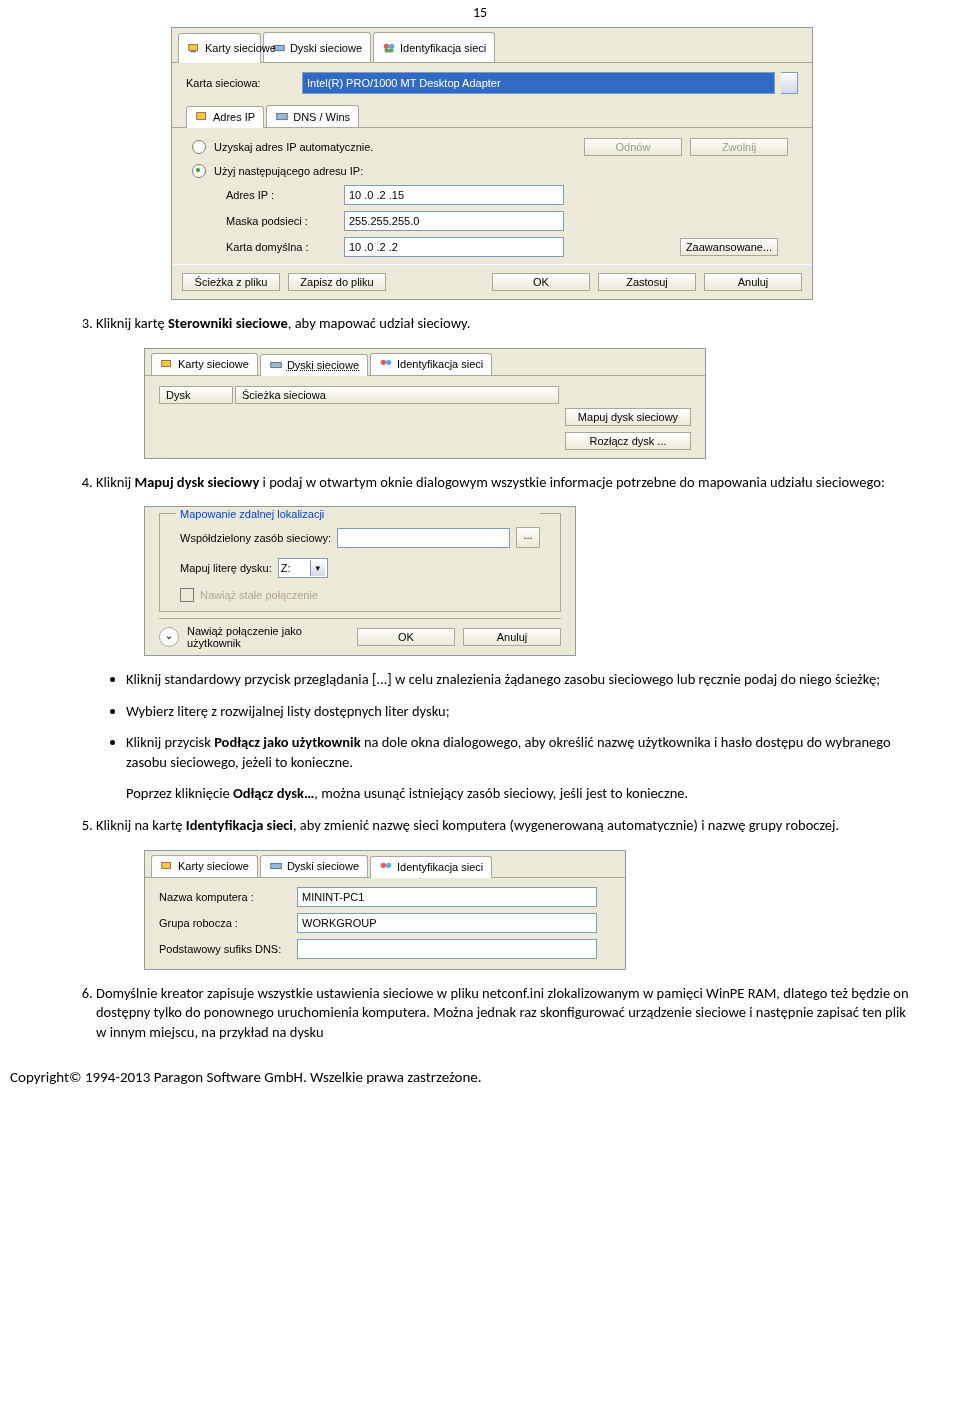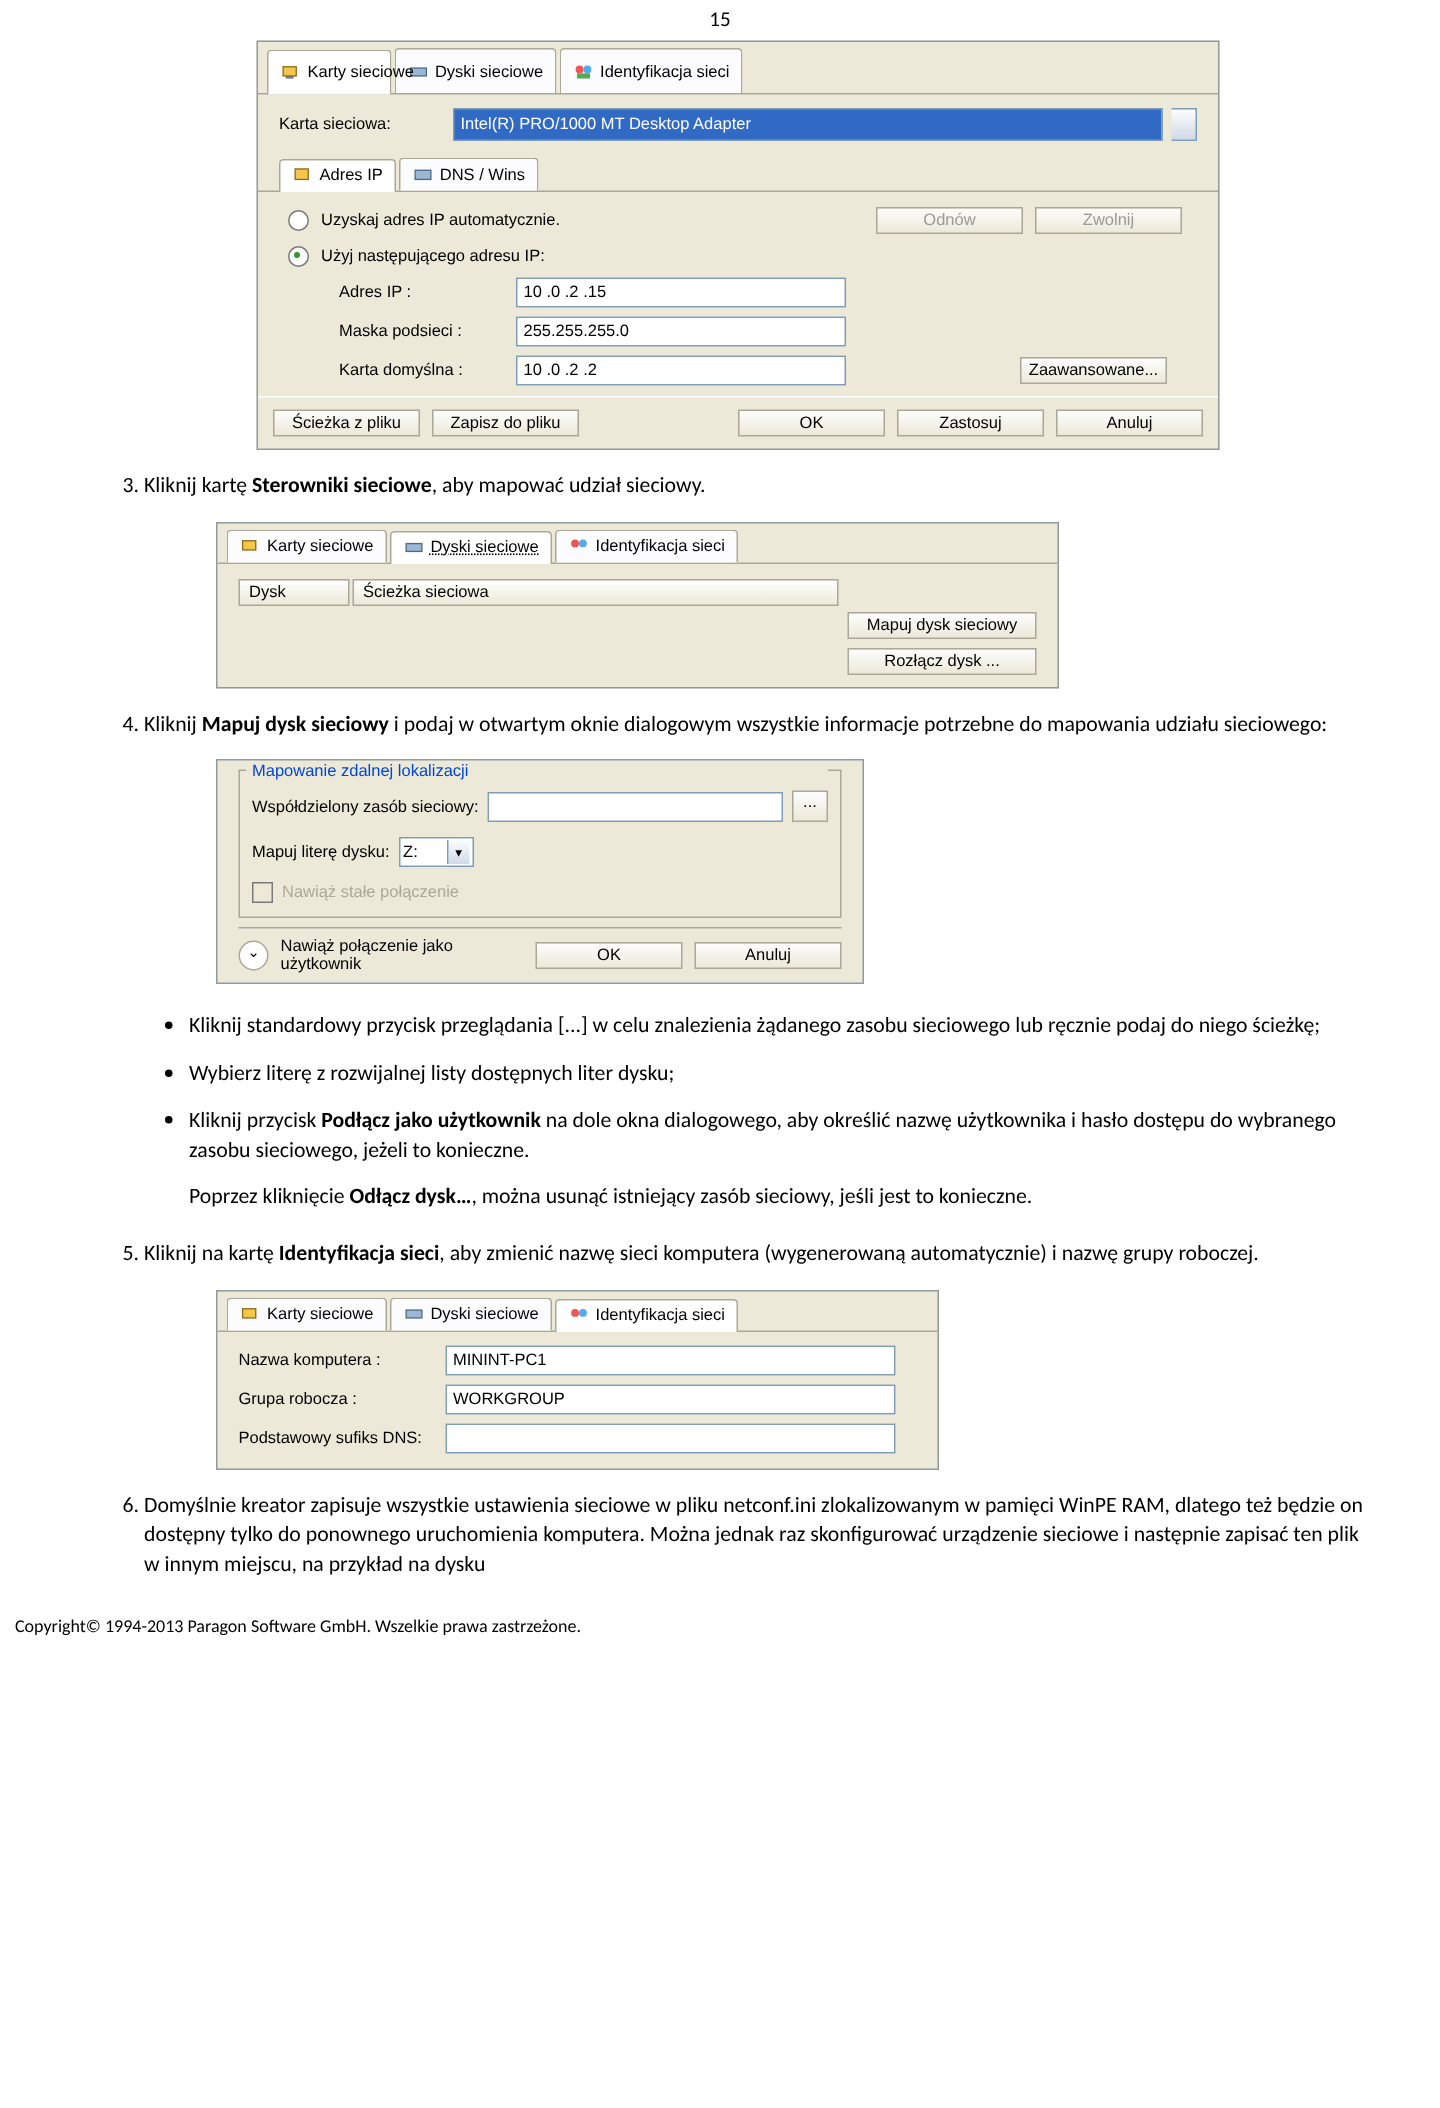--- a/index.html
+++ b/index.html
@@ -26,35 +26,35 @@
 .ip-row .lbl{min-width:110px}
 .btn-right{margin-left:auto;margin-right:14px}
 .btnbar{display:flex;gap:8px;padding:8px 10px;align-items:center;border-top:1px solid #fff;margin-top:4px}
 .btnbar .btn{width:96px}
 .spacer{flex:1}
 .hdr-row{display:flex;padding:4px 14px;gap:2px}
 .hdr{border:1px solid #aca899;background:linear-gradient(#fff,#ece9d8);padding:2px 6px;font-size:11px}
 .hdr.d{width:60px}
 .hdr.p{flex:1}
 .btn-stack{display:flex;flex-direction:column;gap:6px;align-items:flex-end;padding:0 14px 8px 14px}
-.fieldset{border:1px solid #aca899;margin:6px 14px;padding:6px 8px}
+.fieldset{border:1px solid #aca899;margin:6px 14px;padding:6px 20px}
 .legend{position:relative;top:-12px;background:#ece9d8;padding:0 4px;color:#0046d5;font-size:11px;margin-left:-4px}
 .fld-row{display:flex;align-items:center;gap:6px;padding:3px 0;margin-top:-8px}
 .dots-btn{width:22px;height:19px;border:1px solid #aca899;background:linear-gradient(#fdfdfd,#ece9d8);text-align:center;font-size:11px;cursor:pointer;line-height:15px}
 .dd-sm{width:44px;height:18px;border:1px solid #7f9db9;background:#fff;display:flex;align-items:center;padding:0 2px;font-size:11px}
 .dd-sm .arr{margin-left:auto;width:14px;height:16px;background:linear-gradient(#fdfdfd,#cfd9e8);border-left:1px solid #7f9db9;text-align:center;font-size:9px;line-height:16px}
 .chk{width:12px;height:12px;border:1px solid #7a7a7a;background:#ece9d8;display:inline-block;flex-shrink:0}
 .gray{color:#aca899}
 .expand{width:18px;height:18px;border:1px solid #aca899;border-radius:50%;background:#fff;text-align:center;line-height:16px;font-size:10px;cursor:pointer;flex-shrink:0}
 .sep-line{border-top:1px solid #aca899;margin:6px 14px 0 14px}
 ol.steps{list-style:decimal;padding-left:24px;margin:10px 0}
 ol.steps li{margin-bottom:14px;line-height:1.35}
-ul.bullets{list-style:disc;padding-left:54px;margin:18px 0}
+ul.bullets{list-style:disc;padding-left:54px;margin:8px 0}
 ul.bullets li{margin-bottom:12px;line-height:1.35}
-.foot{font-size:12px;padding:12px 0 10px 10px}
+.foot{font-size:15px;padding:12px 0 10px 10px}
 .input.long{width:340px}
 .fld2{display:flex;align-items:center;gap:8px;padding:3px 14px}
 .fld2 .lbl2{min-width:130px}
 b{font-weight:bold}
 .pcursor{display:inline-block;width:12px;height:16px;position:relative}
 </style>
 </head>
 <body>
 
 <div class="pnum">15</div>

